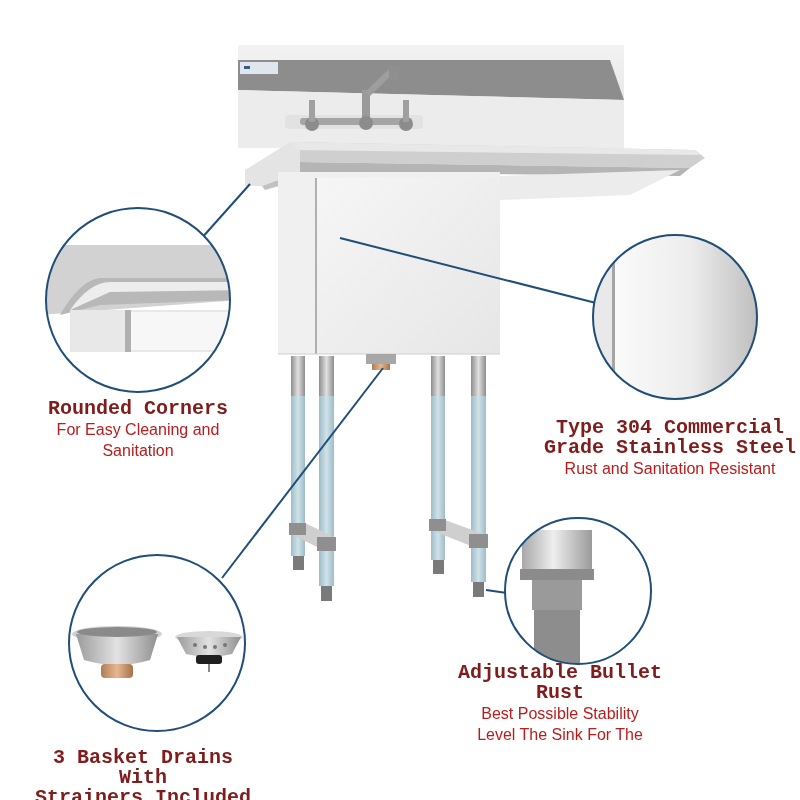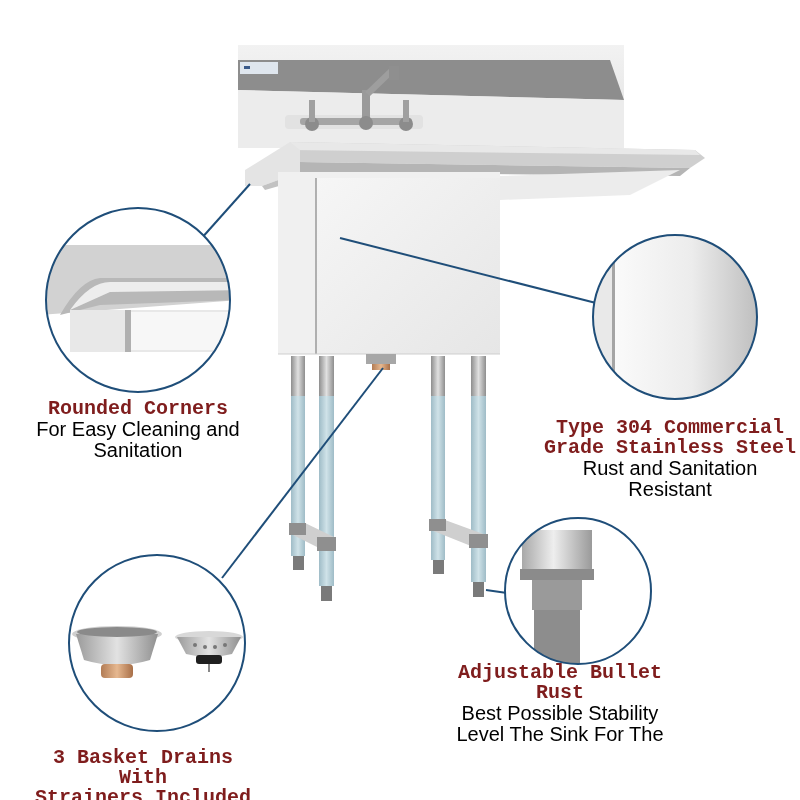--- a/index.html
+++ b/index.html
@@ -1,19 +1,19 @@
 <!DOCTYPE html>
 <html><head>
 <meta charset="utf-8">
 <style>
   html,body{margin:0;padding:0;background:#ffffff;}
   body{width:800px;height:800px;position:relative;overflow:hidden;font-family:"Liberation Sans",sans-serif;}
   .caption{position:absolute;text-align:center;color:#1e4a78;}
   .caption .title{font-weight:bold;font-size:20px;line-height:20px;color:#7f1d1d;font-family:Liberation Mono, monospace;}
-  .caption .sub{font-size:20px;line-height:21px;color:#000000;}
+  .caption .sub{font-size:16px;line-height:21px;color:#b91c1c;}
   svg{position:absolute;left:0;top:0;}
 </style>
 </head>
 <body>
 
 <svg width="800" height="800" viewBox="0 0 800 800">
   <defs>
     <linearGradient id="bsTop" x1="0" y1="0" x2="0" y2="1">
       <stop offset="0" stop-color="#f2f2f2"></stop>
         <stop offset="1" stop-color="#e4e4e4"></stop>

